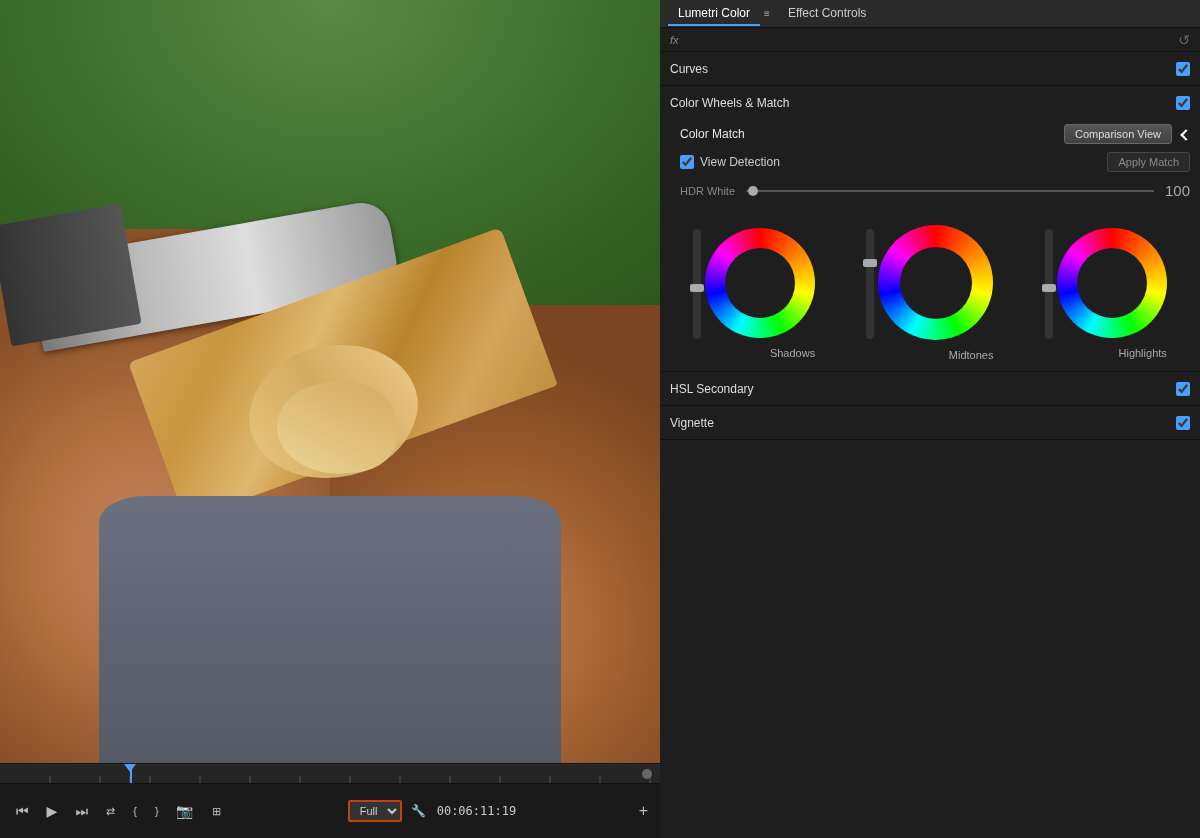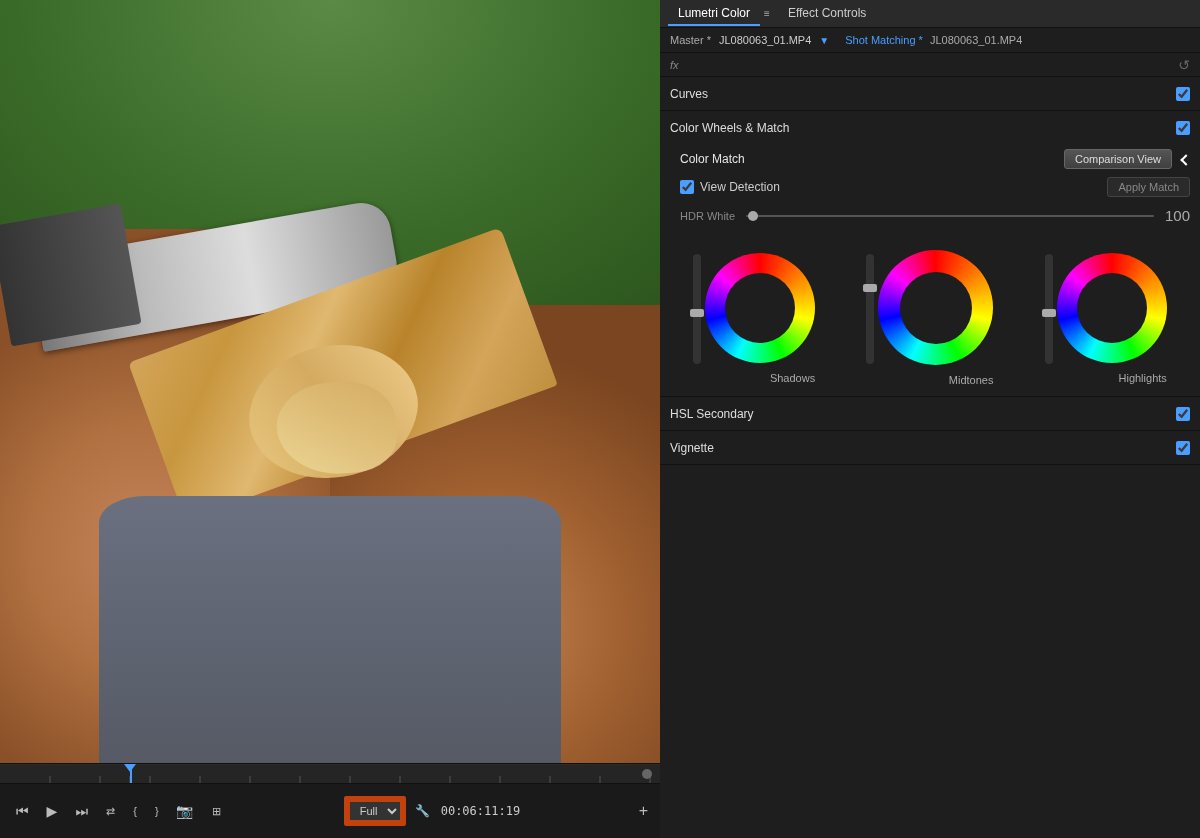--- a/index.html
+++ b/index.html
@@ -366,21 +366,21 @@
 
     .transport-right {
       margin-left: auto;
       display: flex;
       align-items: center;
       gap: 10px;
     }
 
     .resolution-select {
       background: #333;
-      border: 6px solid #c2410c;
+      border: 2px solid #c2410c;
       color: #ccc;
       font-size: 11px;
       padding: 2px 6px;
       border-radius: 2px;
       cursor: pointer;
     }
 
     .wrench-icon {
       color: #bbb;
       cursor: pointer;
@@ -491,29 +491,20 @@
   </div>
 
   <div class="lumetri-panel">
 
     <div class="panel-tabs">
       <div class="tab-item active">Lumetri Color</div>
       <span class="panel-menu-icon">≡</span>
       <div class="tab-item" style="margin-left:8px;">Effect Controls</div>
     </div>
 
-    <div class="clip-bar">
-      <span class="clip-label">Master *</span>
-      <span class="clip-name">JL080063_01.MP4</span>
-      <span class="clip-dropdown">▼</span>
-      <span class="shot-match-label">
-        <span>Shot Matching *</span>
-        <span style="color:#aaa;margin-left:4px;">JL080063_01.MP4</span>
-      </span>
-    </div>
 
     <div class="fx-row">
       <span class="fx-text">fx</span>
       <span class="reset-icon">↺</span>
     </div>
 
 
 
     <div class="section-row">
       <span class="section-label">Curves</span>

